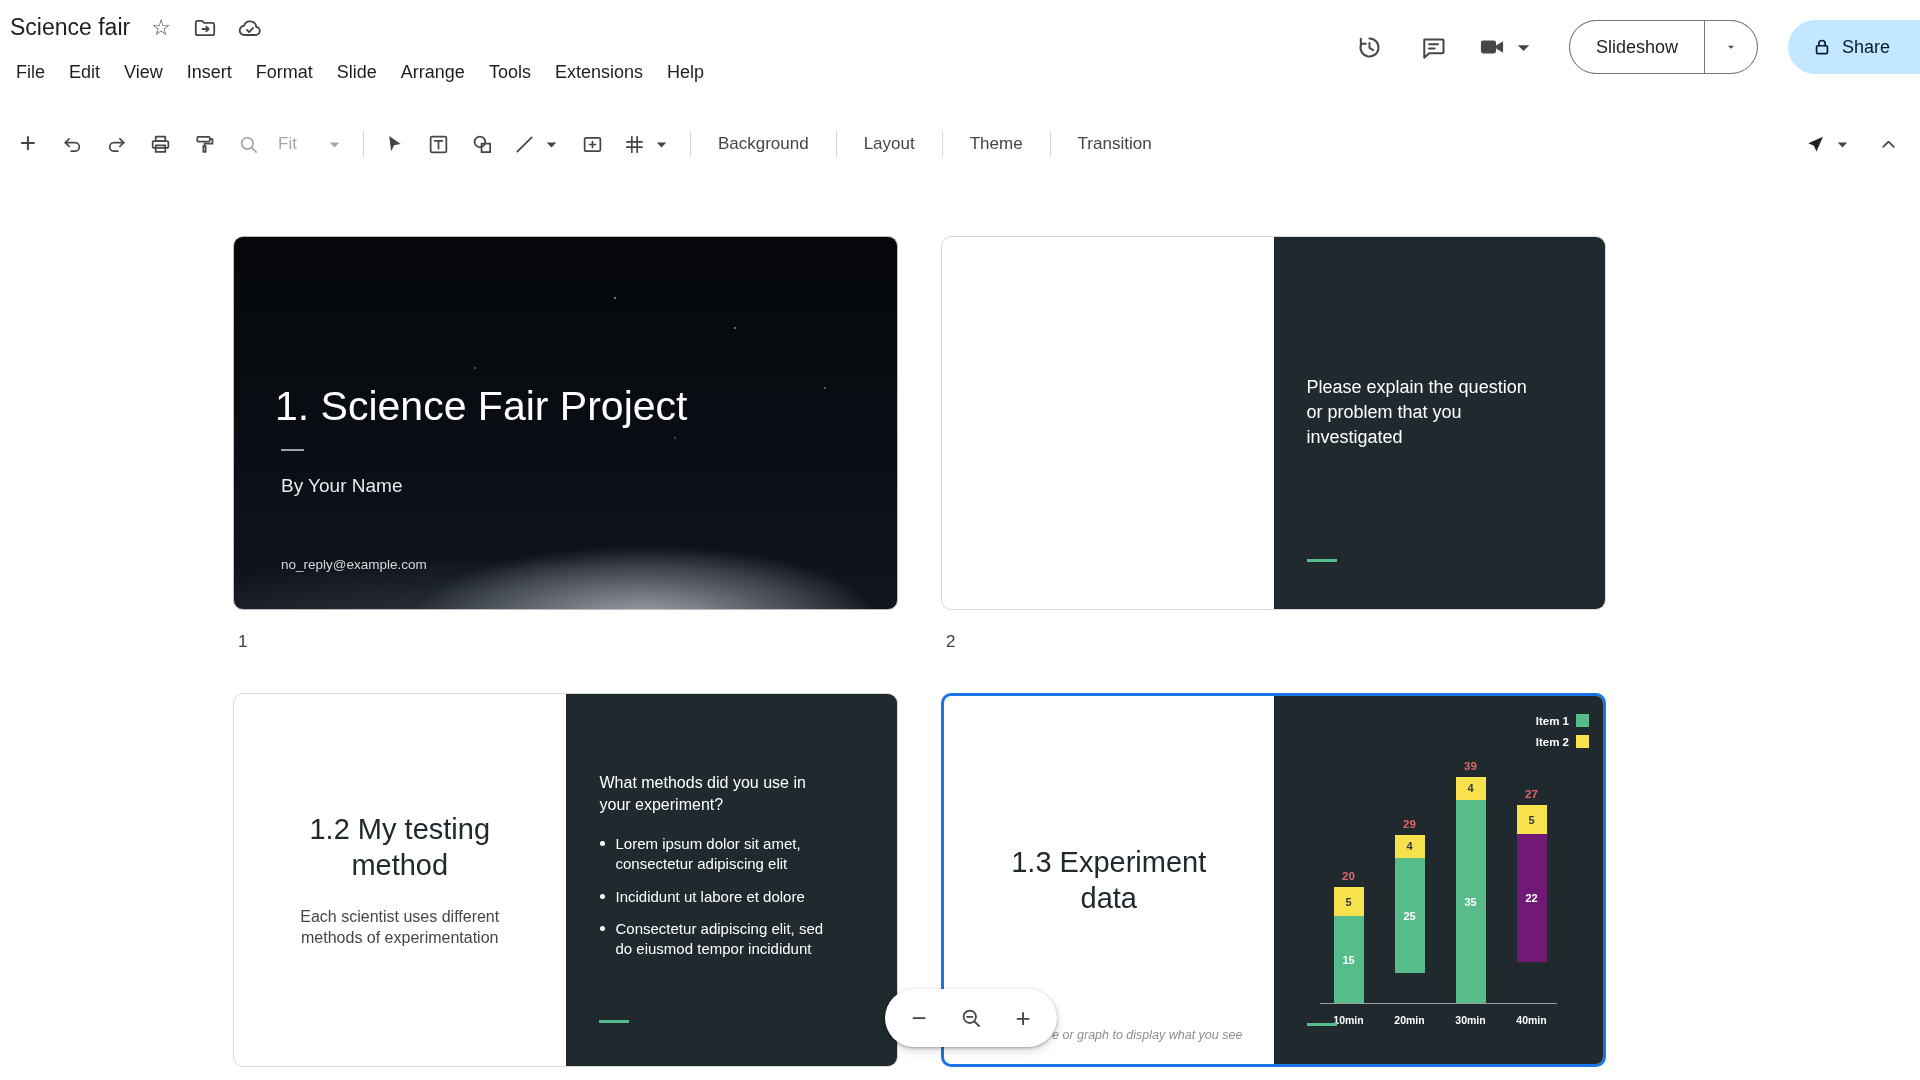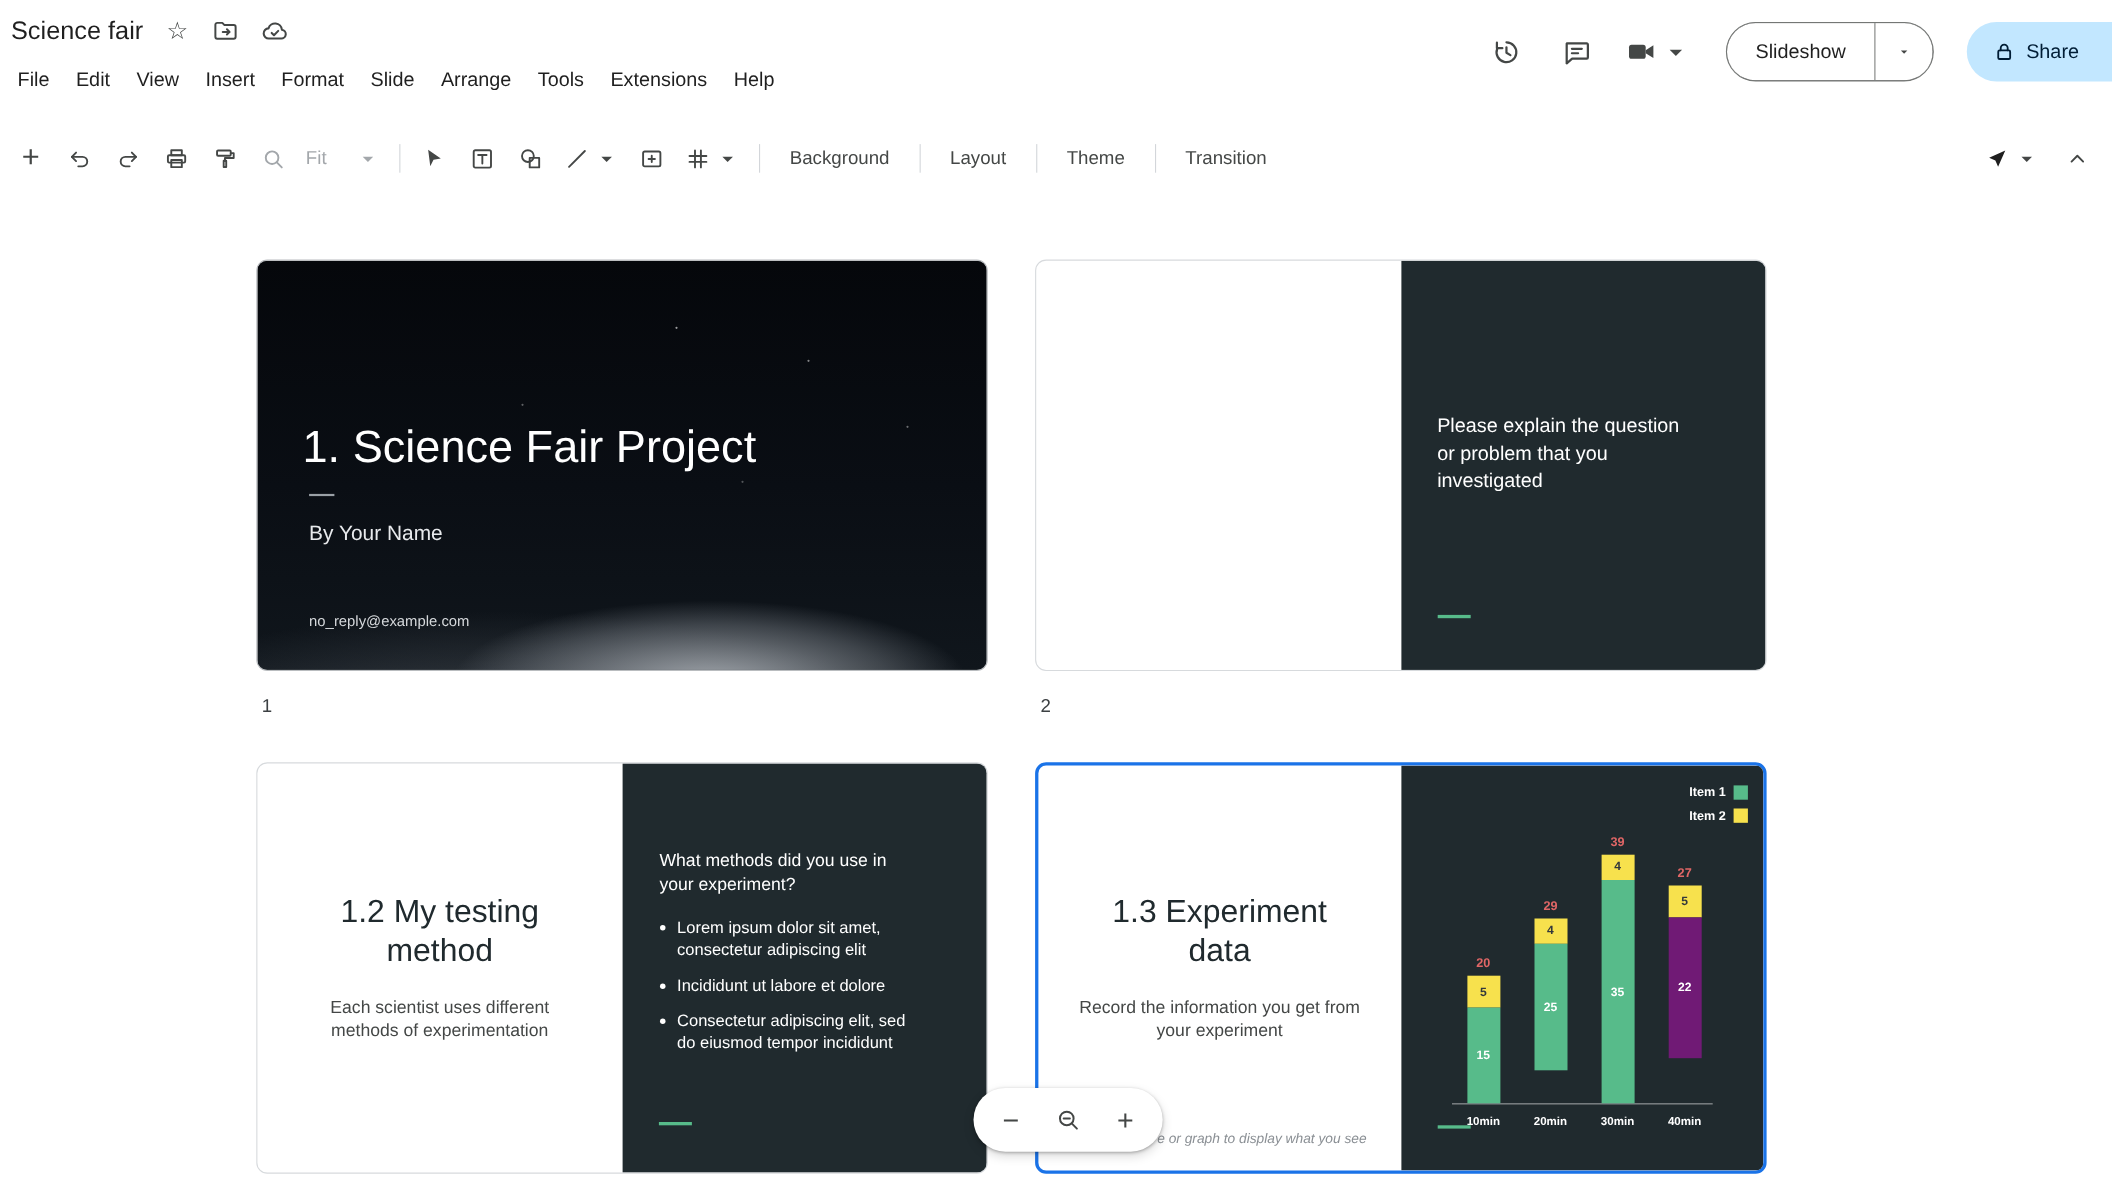--- a/index.html
+++ b/index.html
@@ -340,21 +340,20 @@
           </li>
       </ul>
       <div class="green-dash d3"></div>
     </div>
   </div>
   <div class="slide-num n3"></div>
 
   <div class="slide c4">
     <div class="center-stack">
       <div class="s-title">1.3 Experiment data</div>
-      <div class="s-sub">Record the information you get from your experiment</div>
     </div>
     <div class="s4-caption">e or graph to display what you see</div>
     <div class="half right dark">
       <div class="legend">
         <div class="lrow">
           <span class="llab">Item 1</span>
           <span class="lsq" style="background: rgb(87, 187, 138);"></span>
         </div>
         <div class="lrow">
           <span class="llab">Item 2</span>

